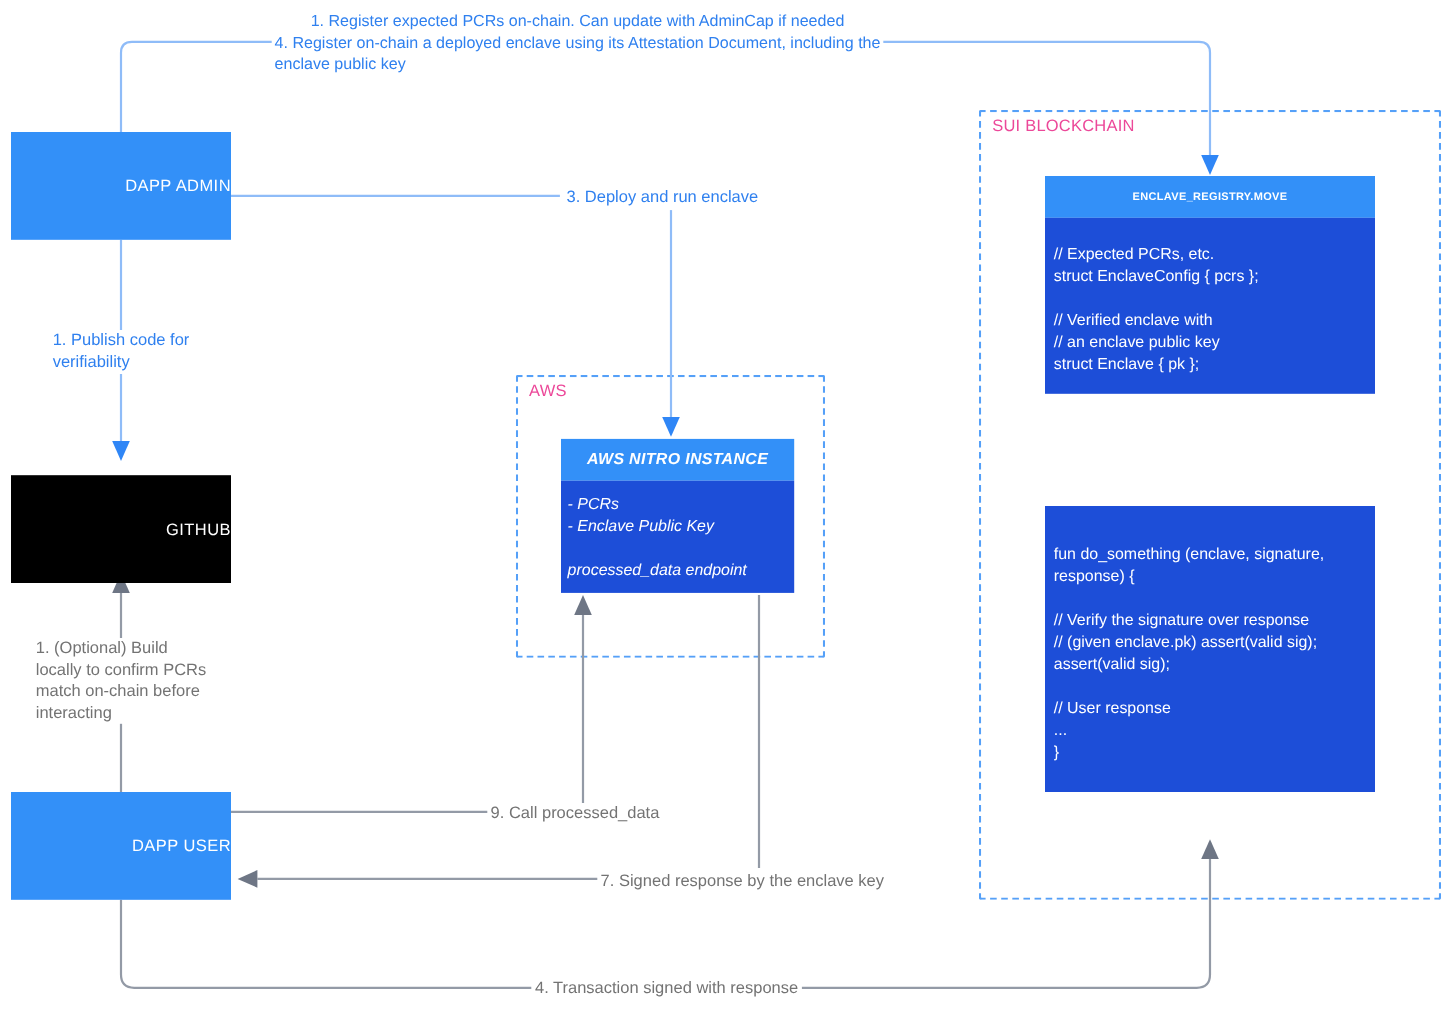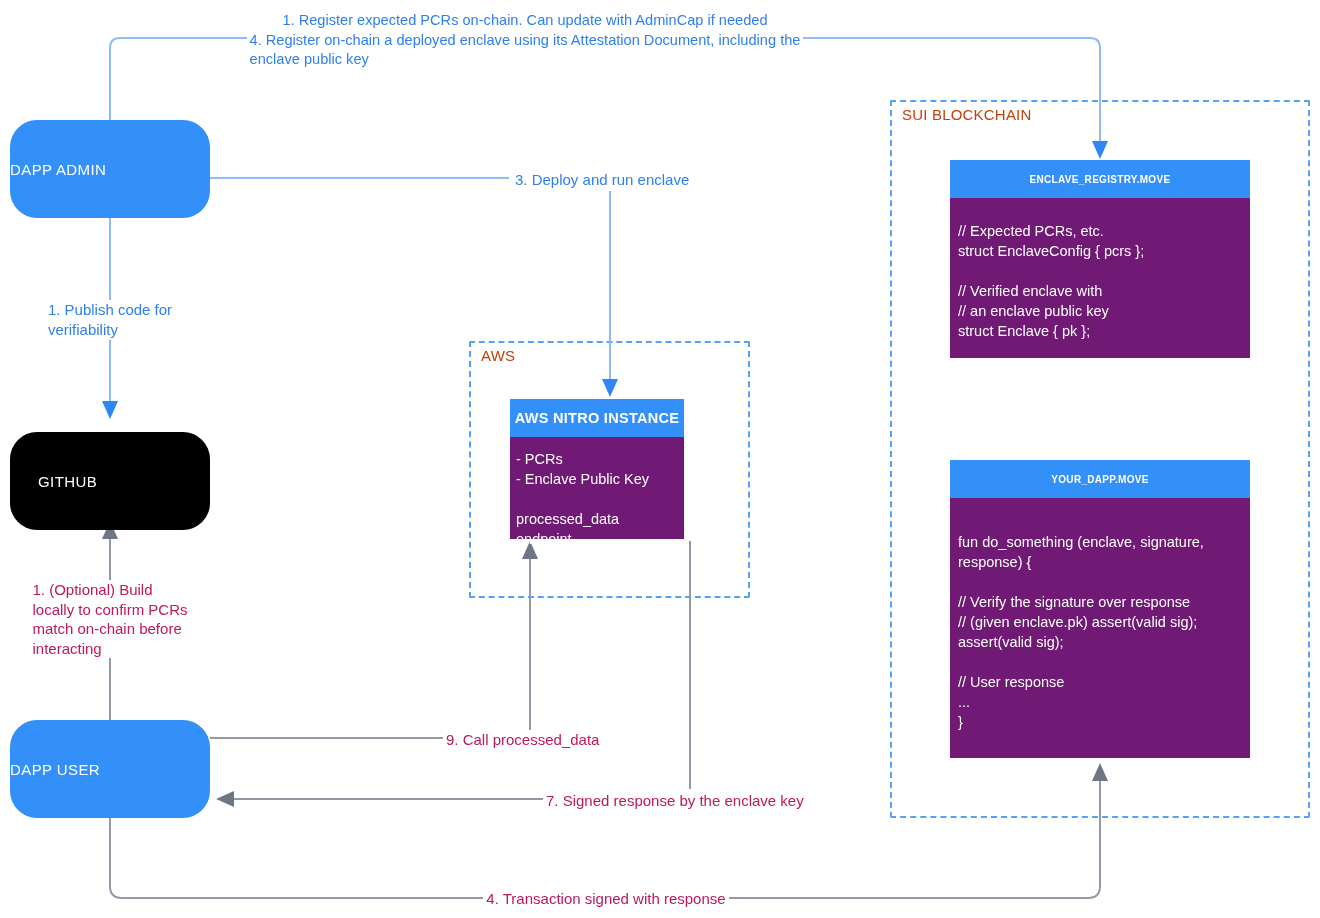--- a/index.html
+++ b/index.html
@@ -14,72 +14,71 @@
   .region{
     position:absolute;
     border:2px dashed #55A0F8;
     border-radius:2px;
     z-index:1;
     box-sizing:border-box;
   }
   .region-label{
     position:absolute;
     left:10px;top:4px;
-    color:#c2410c;
+    color:#ec4899;
     font-size:15px;
     letter-spacing:.2px;
     white-space:nowrap;
   }
   .node{
     position:absolute;
     width:200px;height:98px;
-    display:flex;align-items:center;justify-content:flex-start;
+    display:flex;align-items:center;justify-content:flex-end;
     color:#ffffff;
     font-size:15px;font-weight:500;letter-spacing:.4px;
     z-index:3;
     box-sizing:border-box;
-    border-radius:27px;
   }
   .node.blue{background:#3390F8;}
   .node.black{background:#000000;}
   .codebox{
     position:absolute;
     width:300px;
     z-index:3;
   }
   .codebox .hdr{
     background:#3390F8;color:#ffffff;
     height:38px;display:flex;align-items:center;justify-content:center;
     font-size:10px;font-weight:600;letter-spacing:.3px;
   }
   .codebox .body{
-    background:#701a75;color:#ffffff;
+    background:#1d4ed8;color:#ffffff;
     font-size:14.5px;line-height:20px;font-weight:500;
     white-space:pre-line;
     box-sizing:border-box;
   }
-  .nitro{width:174px;}
+  .nitro{width:212px;font-style:italic;}
   .nitro .hdr{font-size:14.5px;}
   .nitro .body{height:102px;padding:12px 6px 0 6px;}
   .registry .body{height:160px;padding:23px 10px 0 8px;}
   .yourdapp .body{height:260px;padding:34px 8px 16px 8px;}
   .lbl{
     position:absolute;
     font-size:15px;line-height:19.5px;
     z-index:4;
     white-space:nowrap;
   }
   .lbl .bgspan{
     background:#ffffff;
     padding:0 3px;
     display:inline-block;
   }
   .lbl .multiline{white-space:pre-line;text-align:left;}
   .blue-t{color:#2F80EF;}
-  .gray-t{color:#be185d;}
+  .gray-t{color:#737373;}
   .center{text-align:center;}
   .top-lbl{left:200px;width:650px;font-size:14.6px;}
 </style>
 </head>
 <body>
 
 <div class="canvas">
 
   <svg class="wires" width="1320" height="918" viewBox="0 0 1320 918">
 
@@ -135,21 +134,20 @@
   <div class="codebox registry" style="left:950px;top:160px;">
     <div class="hdr">ENCLAVE_REGISTRY.MOVE</div>
     <div class="body">// Expected PCRs, etc.
 struct EnclaveConfig { pcrs };
 
 // Verified enclave with
 // an enclave public key
 struct Enclave { pk };</div>
   </div>
   <div class="codebox yourdapp" style="left:950px;top:460px;">
-    <div class="hdr">YOUR_DAPP.MOVE</div>
     <div class="body">fun do_something (enclave, signature,
 response) {
 
 // Verify the signature over response
 // (given enclave.pk) assert(valid sig);
 assert(valid sig);
 
 // User response
 ...
 }</div>

